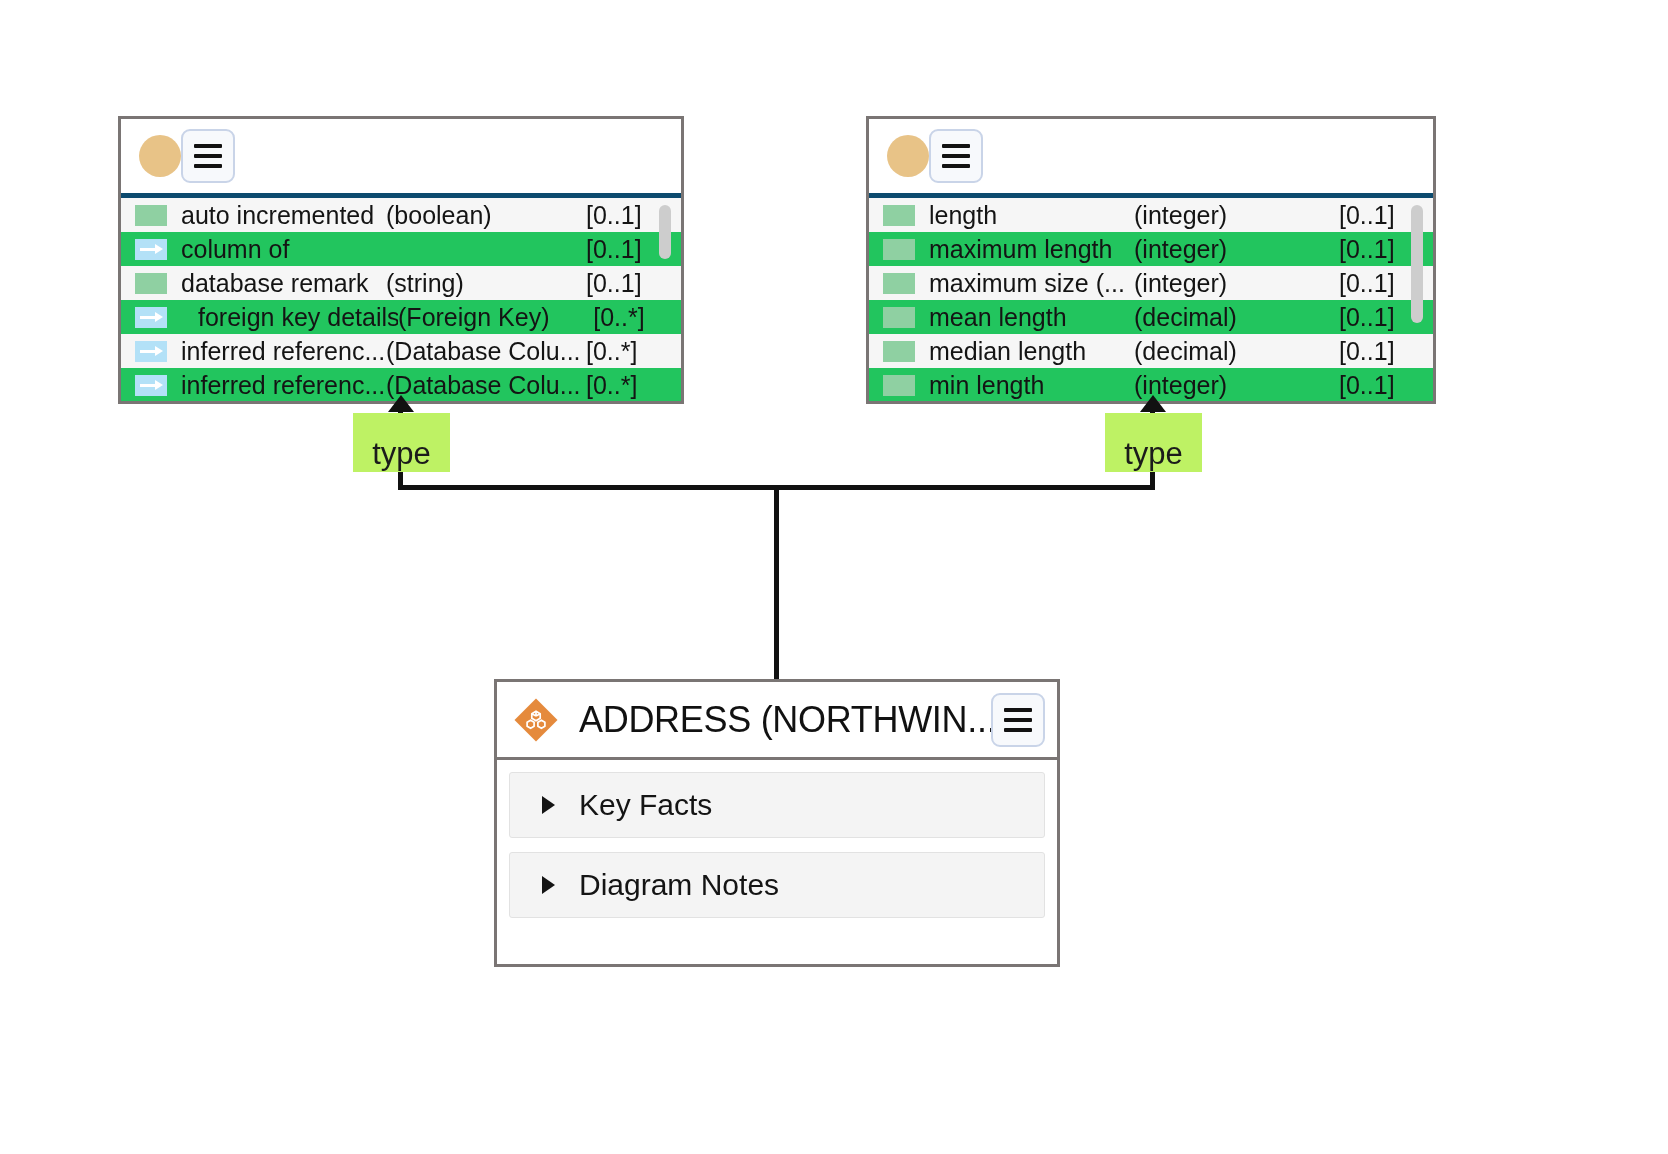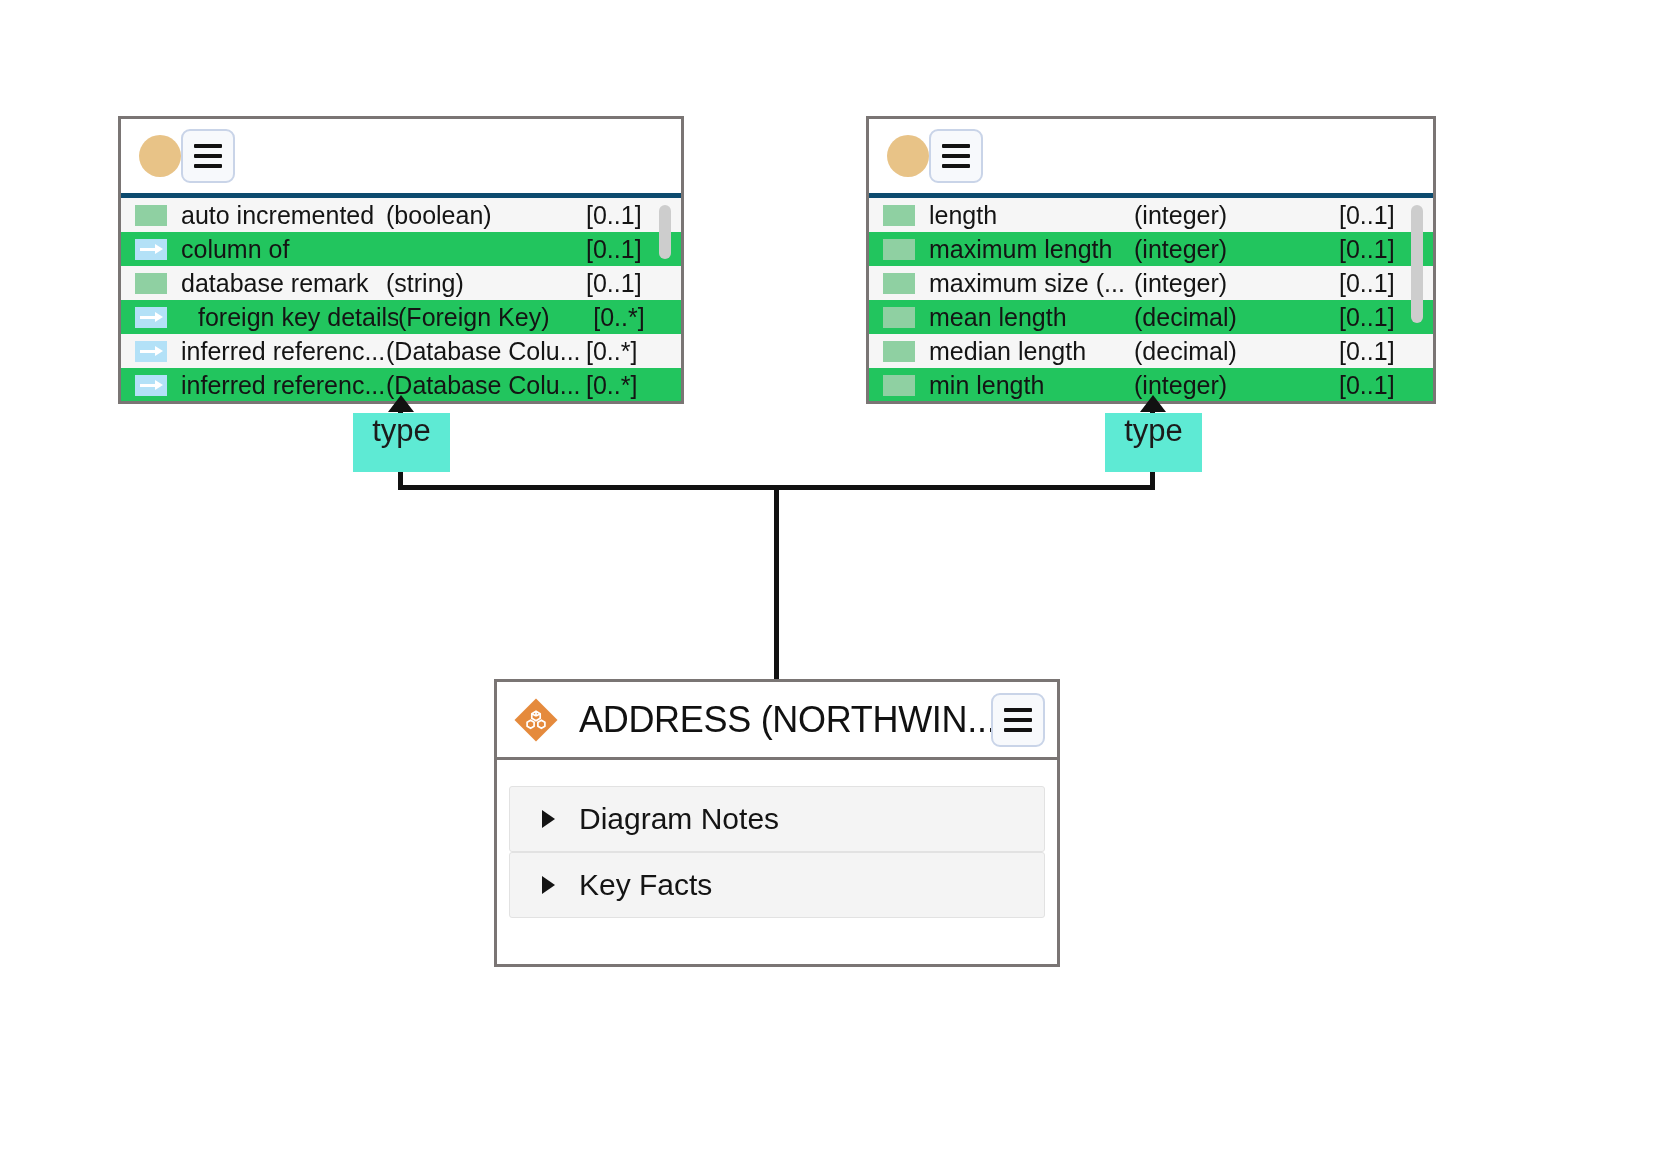--- a/index.html
+++ b/index.html
@@ -141,25 +141,25 @@
   .vscroll {
     position: absolute;
     width: 12px;
     border-radius: 6px;
     background: #cdcdcd;
   }
 
   
   .type-label {
     position: absolute;
-    background: #5eead4;
+    background: #bef264;
     color: #1b1b1b;
     font-size: 31px;
     display: flex;
-    align-items: flex-start;
+    align-items: flex-end;
     justify-content: center;
   }
   .arrow-up {
     position: absolute;
     width: 0; height: 0;
     border-left: 13px solid transparent;
     border-right: 13px solid transparent;
     border-bottom: 17px solid #111111;
   }
   .edge {
@@ -372,22 +372,22 @@
     </div>
     <div class="card-title" style="margin-left:20px; font-size:36px;">ADDRESS (NORTHWIN...</div>
     <div class="hamburger-btn">
       <i></i>
       <i></i>
       <i></i>
     </div>
   </div>
 
   <div style="padding:12px 12px 0 12px;">
+    <div class="section-row">
+      <span class="caret"></span>
+      <span class="section-label">Key Facts</span>
+    </div>
     <div class="section-row" style="margin-top:14px;">
       <span class="caret"></span>
       <span class="section-label">Diagram Notes</span>
     </div>
-    <div class="section-row">
-      <span class="caret"></span>
-      <span class="section-label">Key Facts</span>
-    </div>
   </div>
 </div>
 
 </body></html>

